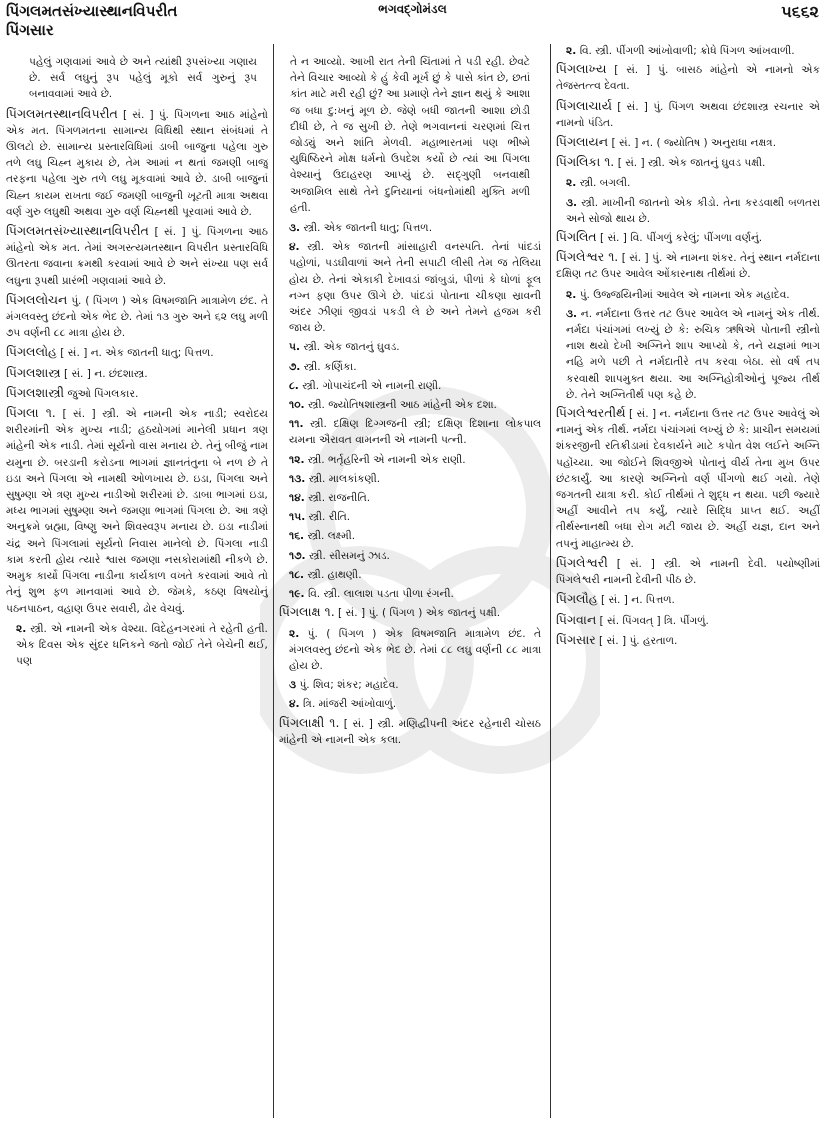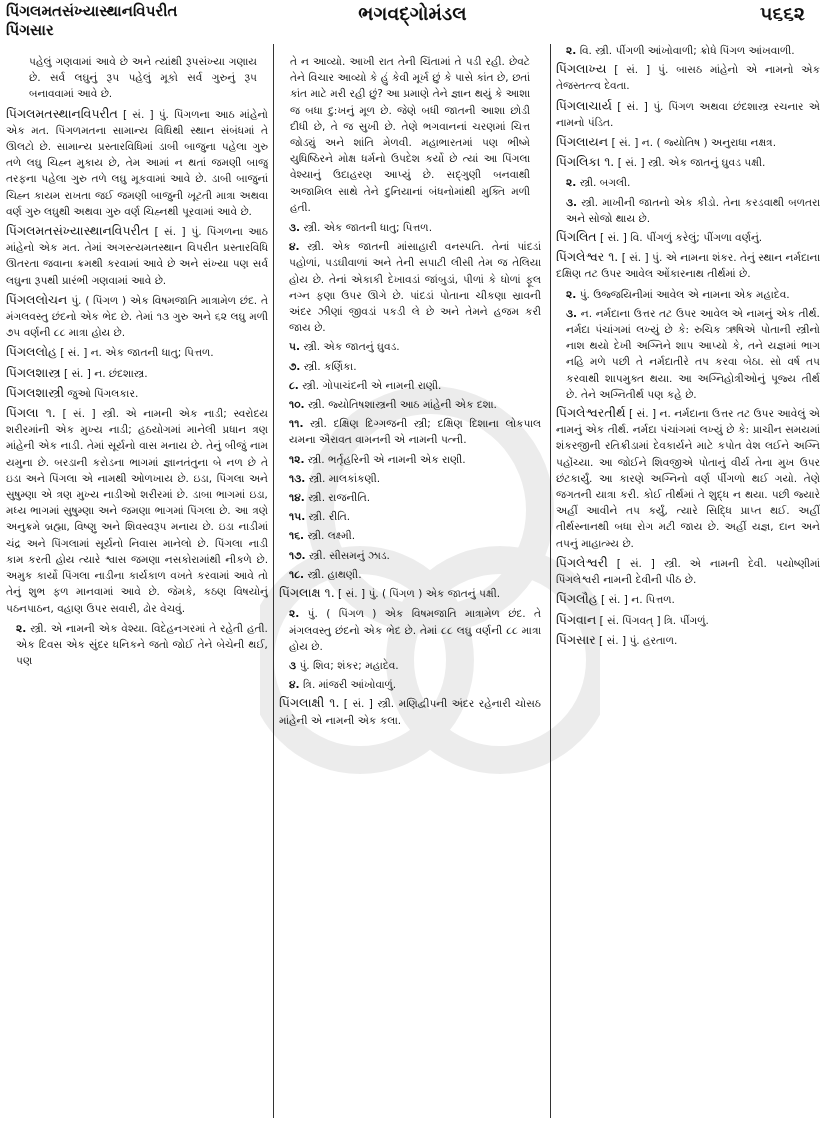--- a/index.html
+++ b/index.html
@@ -5,22 +5,22 @@
     * { box-sizing: border-box; margin: 0; padding: 0; }
     html, body { width: 825px; height: 1121px; background: #ffffff; overflow: hidden; }
     body { font-family: "DejaVu Sans", sans-serif; color: #111; position: relative; }
     .watermark {
       position: absolute; left: 260px; top: 380px; width: 340px; height: 420px;
       pointer-events: none; opacity: 0.07;
     }
     .header { position: absolute; left: 0; top: 0; width: 825px; height: 40px; }
     .hdr-left { position: absolute; left: 6px; top: 2px; font-size: 15px; font-weight: bold; }
     .hdr-left2 { position: absolute; left: 6px; top: 21px; font-size: 15px; font-weight: bold; }
-    .hdr-center { position: absolute; left: 0; width: 825px; top: 2px; text-align: center; font-size: 19px; font-weight: bold; }
-    .hdr-right { position: absolute; right: 20px; top: 2px; font-size: 19px; font-weight: bold; }
+    .hdr-center { position: absolute; left: 0; width: 825px; top: 2px; text-align: center; font-size: 12px; font-weight: bold; }
+    .hdr-right { position: absolute; right: 6px; top: 2px; font-size: 16px; font-weight: bold; }
     .columns { position: absolute; left: 0; top: 42px; width: 825px; height: 1079px; }
     .col { position: absolute; top: 0; height: 1079px; overflow: hidden; font-size: 10.6px; line-height: 16.2px; text-align: justify; }
     .col1 { left: 6px; width: 262px; }
     .col2 { left: 279px; width: 262px; }
     .col3 { left: 556px; width: 264px; }
     .divider { position: absolute; top: 44px; width: 1px; height: 1074px; background: #333; }
     .div1 { left: 273px; }
     .div2 { left: 550px; }
     .entry { margin-bottom: 4px; }
     .cont { padding-left: 12px; }
@@ -103,20 +103,21 @@
     <div class="sense"><span class="num">૮.</span> <span>સ્ત્રી. ગોપાચંદની એ નામની રાણી.</span></div>
     <div class="sense"><span class="num">૧૦.</span> <span>સ્ત્રી. જ્યોતિષશાસ્ત્રની આઠ માંહેની એક દશા.</span></div>
     <div class="sense"><span class="num">૧૧.</span> <span>સ્ત્રી. દક્ષિણ દિગ્ગજની સ્ત્રી; દક્ષિણ દિશાના લોકપાલ યમના ઐરાવત વામનની એ નામની પત્ની.</span></div>
     <div class="sense"><span class="num">૧૨.</span> <span>સ્ત્રી. ભર્તૃહરિની એ નામની એક રાણી.</span></div>
     <div class="sense"><span class="num">૧૩.</span> <span>સ્ત્રી. માલકાંકણી.</span></div>
     <div class="sense"><span class="num">૧૪.</span> <span>સ્ત્રી. રાજનીતિ.</span></div>
     <div class="sense"><span class="num">૧૫.</span> <span>સ્ત્રી. રીતિ.</span></div>
     <div class="sense"><span class="num">૧૬.</span> <span>સ્ત્રી. લક્ષ્મી.</span></div>
     <div class="sense"><span class="num">૧૭.</span> <span>સ્ત્રી. સીસમનું ઝાડ.</span></div>
     <div class="sense"><span class="num">૧૮.</span> <span>સ્ત્રી. હાથણી.</span></div>
+    <div class="sense"><span class="num">૧૯.</span> <span>વિ. સ્ત્રી. લાલાશ પડતા પીળા રંગની.</span></div>
 
     <div class="entry">
       <span class="hw">પિંગલાક્ષ ૧.</span>
       <span>[ સં. ]</span>
       <span>પું. ( પિંગળ ) એક જાતનું પક્ષી.</span>
     </div>
     <div class="sense"><span class="num">૨.</span> <span>પું. ( પિંગળ ) એક વિષમજાતિ માત્રામેળ છંદ. તે મંગલવસ્તુ છંદનો એક ભેદ છે. તેમાં ૮૮ લઘુ વર્ણની ૮૮ માત્રા હોય છે.</span></div>
     <div class="sense"><span class="num">૩</span> <span>પું. શિવ; શંકર; મહાદેવ.</span></div>
     <div class="sense"><span class="num">૪.</span> <span>ત્રિ. માંજરી આંખોવાળું.</span></div>
 

